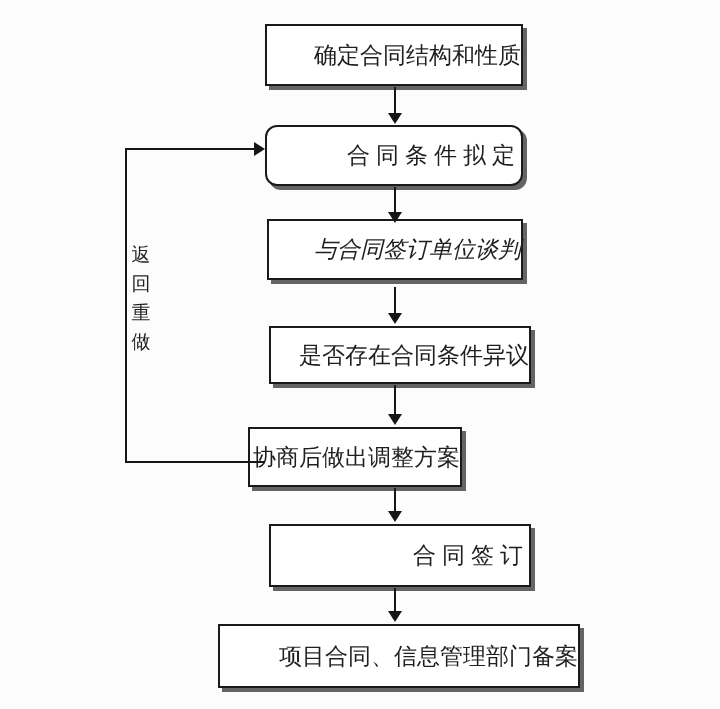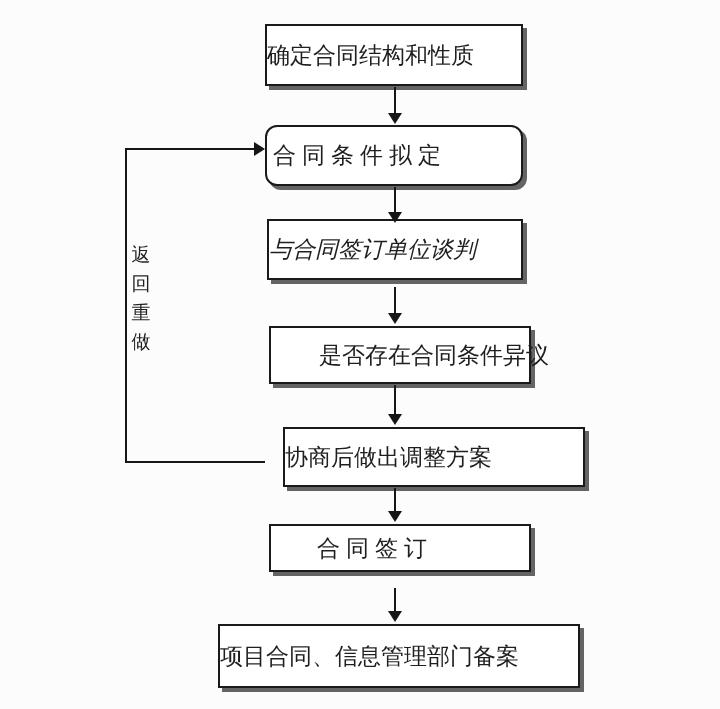--- a/index.html
+++ b/index.html
@@ -15,21 +15,21 @@
     width:720px;height:709px;
     background:var(--bg);
     overflow:hidden;
     font-family:"Liberation Serif","DejaVu Serif",serif;
   }
   .node{
     position:absolute;
     background:#ffffff;
     border:2px solid var(--border);
     box-shadow:4px 4px 0 0 var(--shadow);
-    display:flex;align-items:center;justify-content:flex-start;
+    display:flex;align-items:center;justify-content:flex-end;
     box-sizing:border-box;
     color:var(--text);
     font-size:23px;
     white-space:nowrap;
   }
   .node.spread{letter-spacing:6px;text-indent:6px;}
   
   .varrow{position:absolute;width:14px;margin-left:-7px;}
   .varrow .shaft{
     position:absolute;left:50%;margin-left:-1px;top:0;bottom:9px;
@@ -74,25 +74,25 @@
   </div>
 
   <div class="node" style="left:267px;top:219px;width:256px;height:61px;font-style:italic;">
     <span>与合同签订单位谈判</span>
   </div>
 
   <div class="node" style="left:269px;top:326px;width:262px;height:58px;padding-left:48px;">
     <span>是否存在合同条件异议</span>
   </div>
 
-  <div class="node" style="left:283px;top:427px;width:302px;height:60px;font-family:Liberation Serif, serif;">
+  <div class="node" style="left:248px;top:427px;width:214px;height:60px;font-family:Liberation Serif, serif;">
     <span>协商后做出调整方案</span>
   </div>
 
-  <div class="node spread" style="left:269px;top:524px;width:262px;height:48px;padding-left:40px;">
+  <div class="node spread" style="left:269px;top:524px;width:262px;height:63px;padding-left:40px;">
     <span>合同签订</span>
   </div>
 
   <div class="node" style="left:218px;top:624px;width:362px;height:64px;">
     <span>项目合同、信息管理部门备案</span>
   </div>
 
   <div class="varrow" style="left:395px;top:87px;height:37px;">
     <div class="shaft"></div>
     <div class="head"></div>

